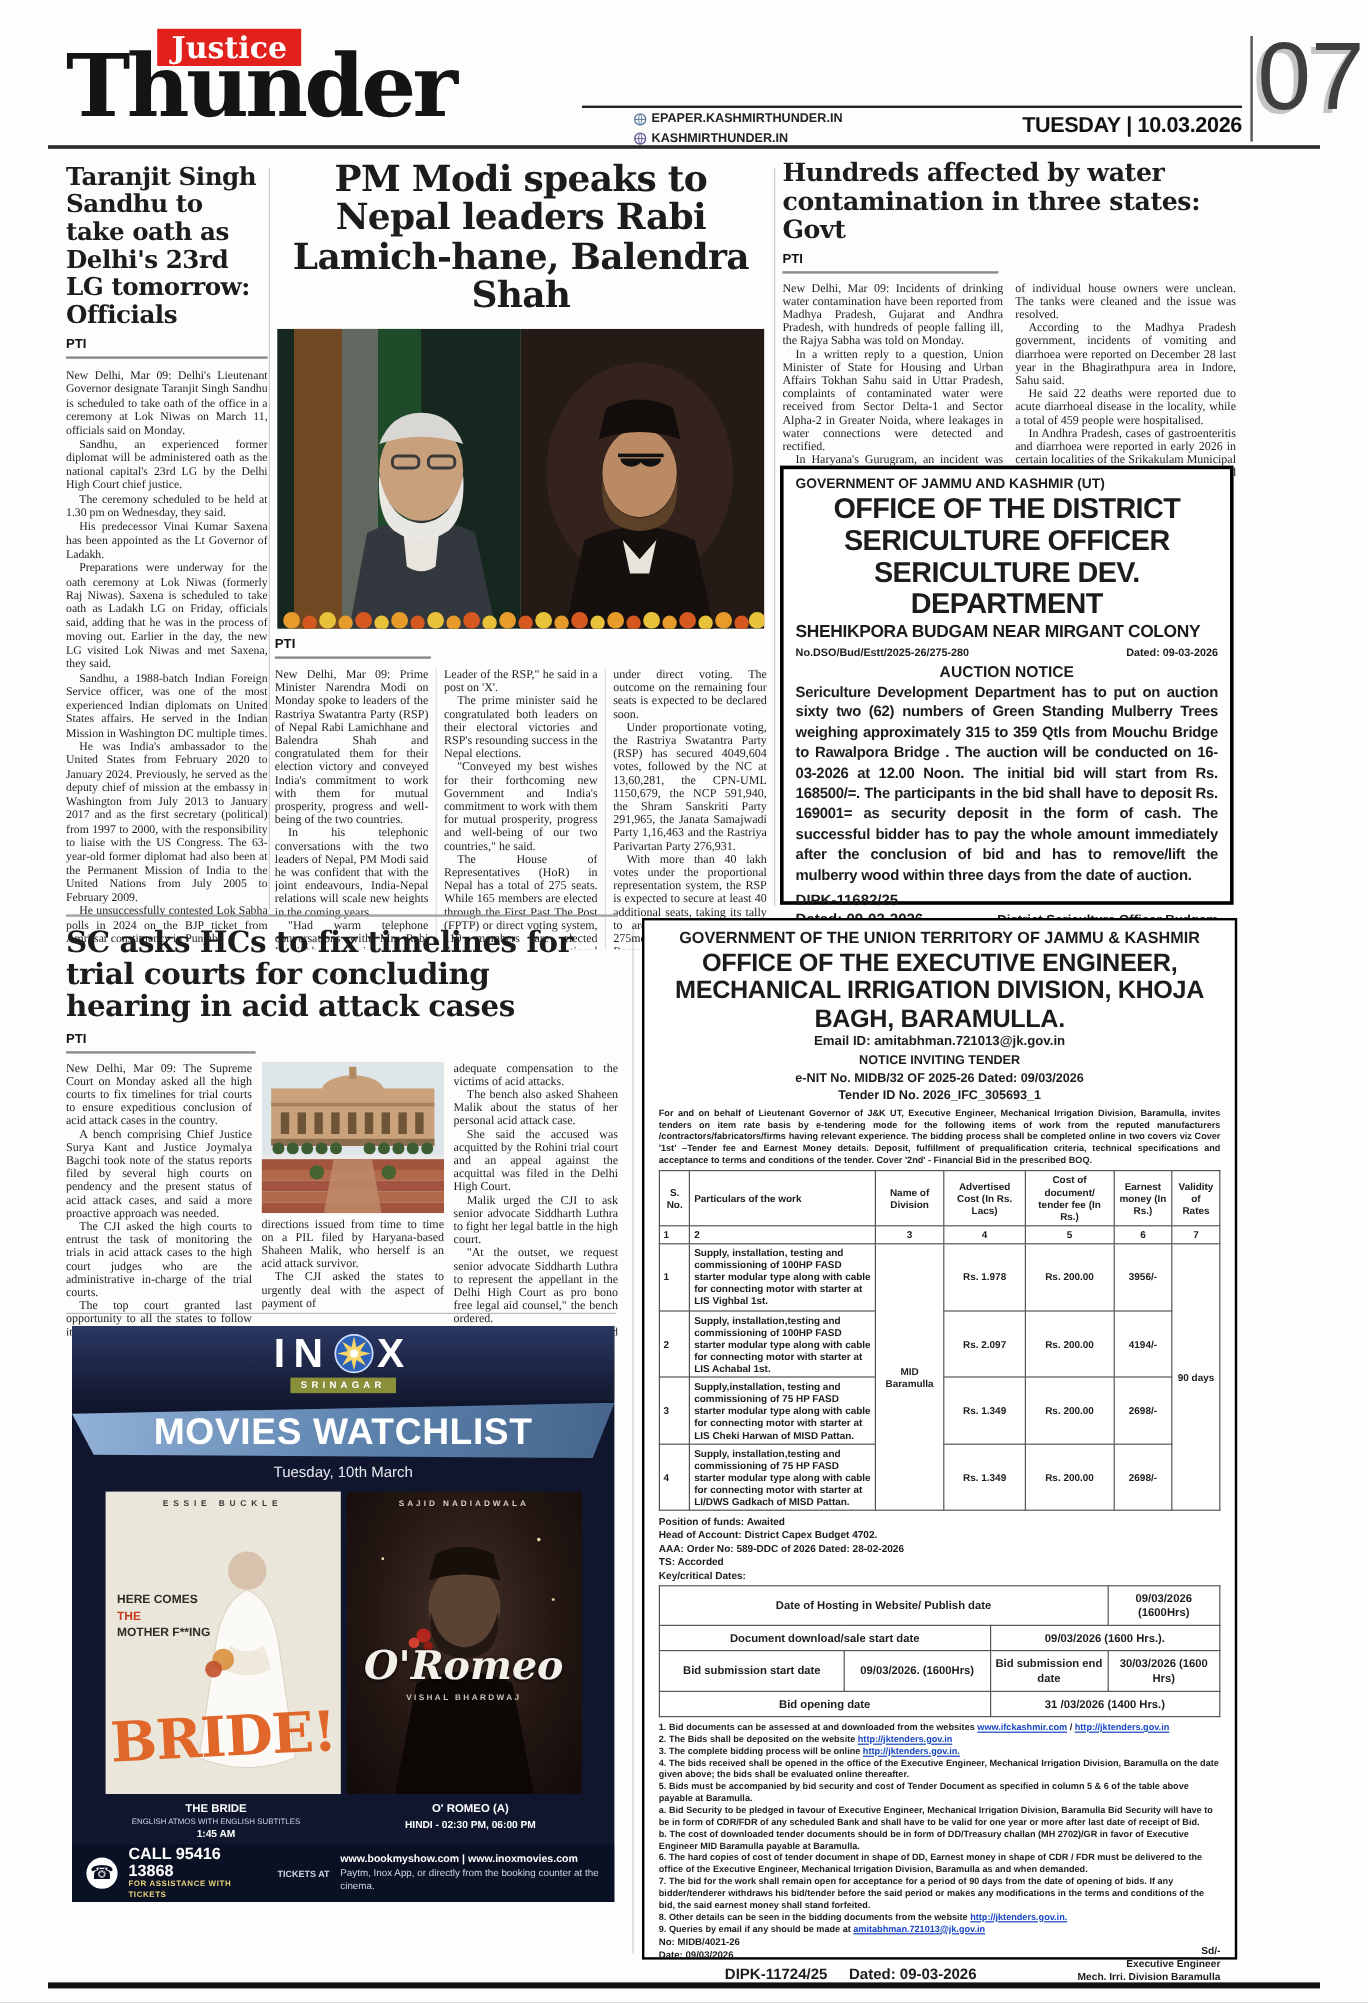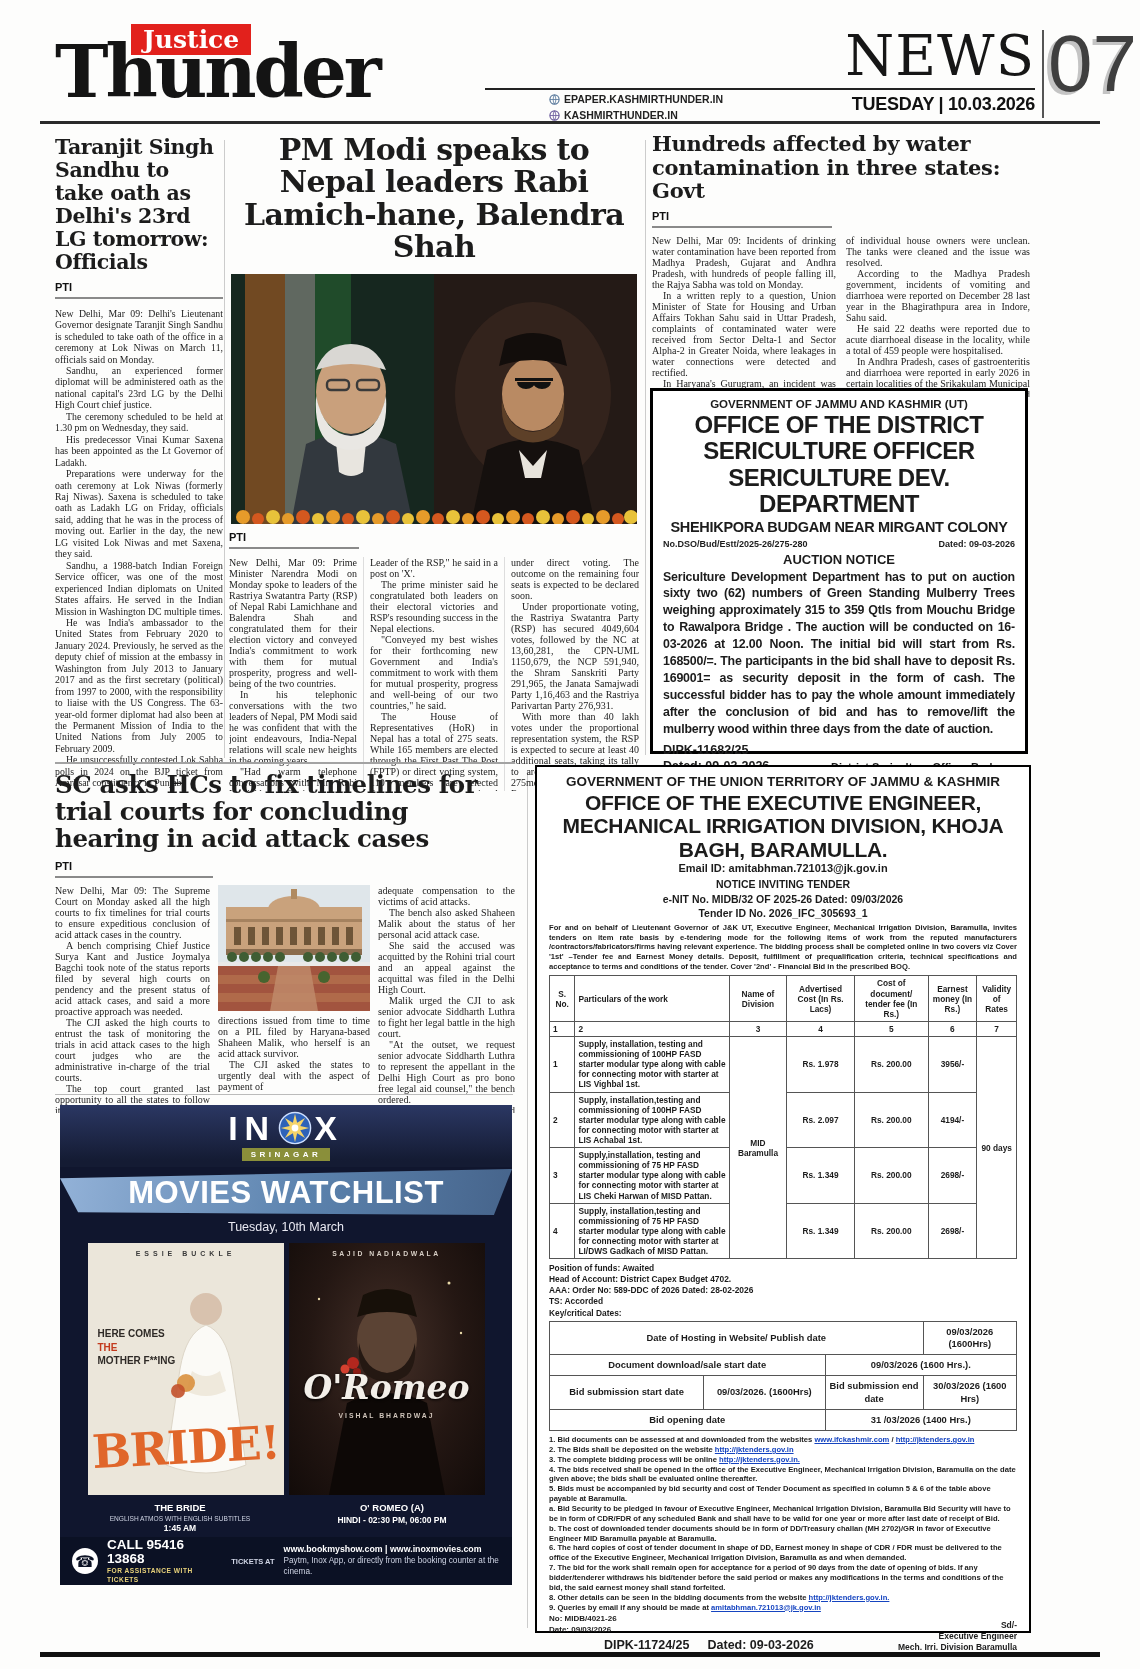--- a/index.html
+++ b/index.html
@@ -8,21 +8,21 @@
   
   .masthead{position:absolute;left:55px;top:22px;width:300px;height:95px;}
   .thunder{font:600 72px/1 "DejaVu Serif",serif;letter-spacing:-3px;color:#141414;position:absolute;left:0;top:14px;}
   .kashmir-box{position:absolute;left:76px;top:2px;background:#e2211c;color:#fff;
                font:700 25px/1.25 "DejaVu Serif",serif;padding:0 12px;}
   .news-word{position:absolute;left:820px;top:28px;width:215px;text-align:right;
              font:500 56px/1 "DejaVu Serif",serif;letter-spacing:1px;color:#161616;}
   .news-line{position:absolute;left:485px;top:88px;width:550px;height:2px;background:#222;}
   .dateline{position:absolute;left:735px;top:94px;width:300px;text-align:right;
             font:700 18px/1.2 "Liberation Sans",sans-serif;letter-spacing:-0.3px;color:#111;}
-  .hdr-links{position:absolute;left:549px;top:92px;font:700 10.5px/1.5 "Liberation Sans",sans-serif;color:#222;}
+  .hdr-links{position:absolute;left:528px;top:92px;font:700 10.5px/1.5 "Liberation Sans",sans-serif;color:#222;}
   .hdr-link{display:flex;align-items:center;gap:4px;}
   .vdiv-head{position:absolute;left:1042px;top:30px;width:2px;height:88px;background:#555;}
   .pagenum{position:absolute;left:1048px;top:24px;font:400 80px/1 "Liberation Sans",sans-serif;
            color:#3f3f3f;text-shadow:-4px 3px 0 #c4c4c4;}
   .top-rule{position:absolute;left:40px;top:121px;width:1060px;height:3px;background:#2a2a2a;}
   .bottom-rule{position:absolute;left:40px;top:1652px;width:1060px;height:5px;background:#111;}
   
   .byline{font:700 11px/1 "Liberation Sans",sans-serif;color:#111;border-bottom:2px solid #8a8a8a;
           padding-bottom:4px;margin-top:8px;}
   .bodycol{font:400 9.8px/1.17 "Liberation Serif",serif;text-align:justify;overflow:hidden;}
@@ -46,23 +46,23 @@
   
   .art-water{position:absolute;left:652px;top:132px;width:378px;}
   .art-water h1{margin:0;font:700 21px/1.12 "DejaVu Serif",serif;letter-spacing:-0.3px;}
   .art-water .byline{width:180px;}
   .water-cols{display:flex;margin-top:7px;}
   .water-col{width:184px;height:162px;}
   .water-col + .water-col{margin-left:10px;}
   
   .auction-box{position:absolute;left:650px;top:388px;width:378px;height:366px;border:3px solid #000;
                box-sizing:border-box;padding:5px 10px;font-family:"Liberation Sans",sans-serif;background:#fff;}
-  .auc-gov{text-align:center;font:700 11.5px/1.4 "Liberation Sans",sans-serif;}
+  .auc-gov{text-align:left;font:700 11.5px/1.4 "Liberation Sans",sans-serif;}
   .auc-office{text-align:center;font:700 24px/1.1 "Liberation Sans",sans-serif;letter-spacing:-0.5px;}
-  .auc-addr{text-align:center;font:700 14.5px/1.35 "Liberation Sans",sans-serif;letter-spacing:-0.3px;}
+  .auc-addr{font:700 14.5px/1.35 "Liberation Sans",sans-serif;letter-spacing:-0.3px;}
   .auc-refrow{display:flex;justify-content:space-between;font:700 9px/1.6 "Liberation Sans",sans-serif;}
   .auc-title{text-align:center;font:700 13px/1.3 "Liberation Sans",sans-serif;}
   .auc-body{font:700 12.4px/1.37 "Liberation Sans",sans-serif;text-align:justify;letter-spacing:-0.2px;}
   .auc-foot{display:flex;justify-content:space-between;align-items:flex-end;margin-top:5px;}
   .auc-dipk{font:700 12.5px/1.25 "Liberation Sans",sans-serif;}
   .auc-sign{font:700 11px/1.2 "Liberation Sans",sans-serif;text-align:right;}
   
   .art-sc{position:absolute;left:55px;top:762px;width:460px;border-top:2px solid #a3a3a3;padding-top:8px;}
   .art-sc h1{margin:0;font:700 24.5px/1.1 "DejaVu Serif",serif;letter-spacing:-0.4px;}
   .art-sc .byline{width:158px;}
@@ -140,21 +140,20 @@
 </style>
 </head>
 <body>
 
 <div class="page">
 
   <div class="masthead">
     <div class="thunder">Thunder</div>
     <div class="kashmir-box">Justice</div>
   </div>
-  <div class="news-word">NEWS</div>
   <div class="news-line"></div>
   <div class="hdr-links">
     <div class="hdr-link">
       <svg width="11" height="11" viewBox="0 0 12 12">
           <circle cx="6" cy="6" r="5" fill="none" stroke="#5a7a9c" stroke-width="1.3"></circle>
           <path d="M1 6h10M6 1c-2 2.6-2 7.4 0 10M6 1c2 2.6 2 7.4 0 10" fill="none" stroke="#5a7a9c" stroke-width="0.9"></path>
         </svg>
       <span>EPAPER.KASHMIRTHUNDER.IN</span>
     </div>
     <div class="hdr-link">

